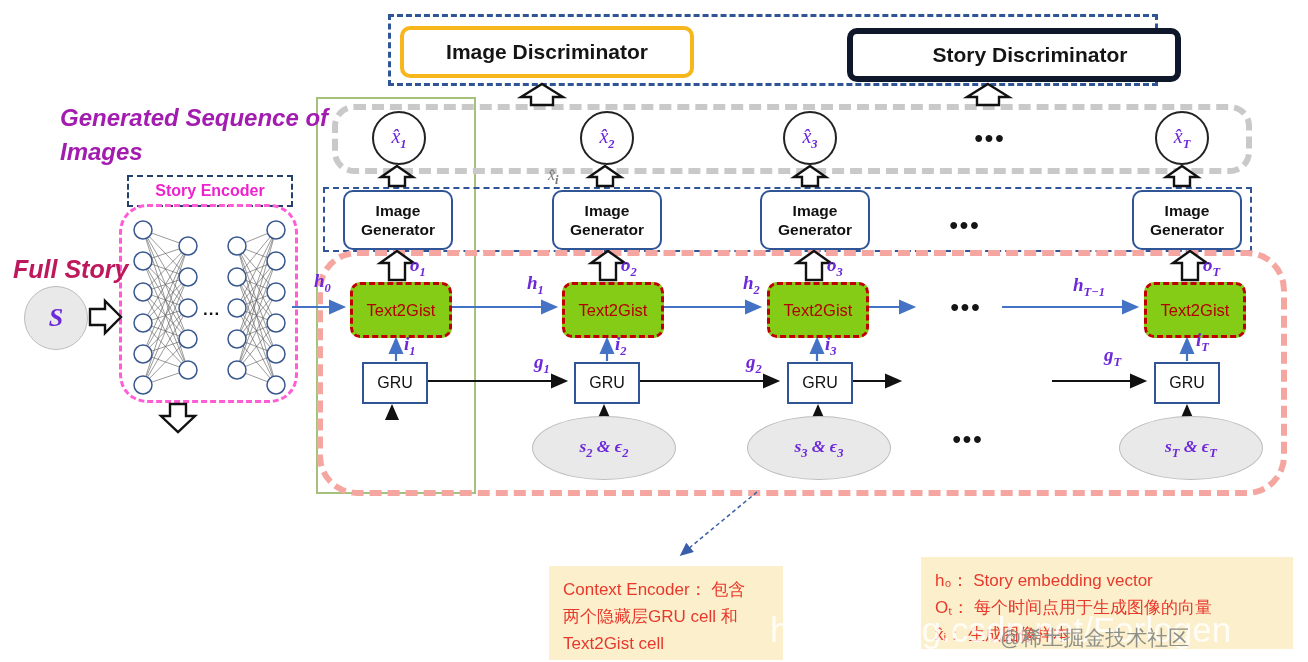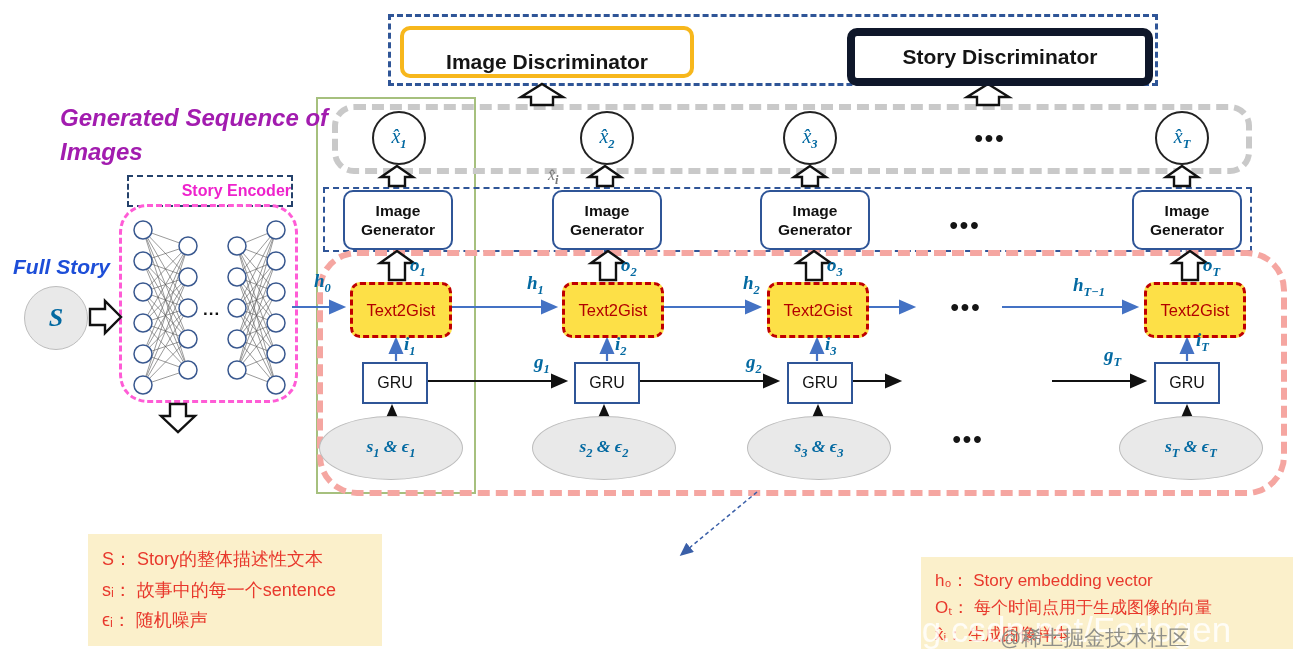--- a/index.html
+++ b/index.html
@@ -12,56 +12,56 @@
   .gen-frame{border:2.5px dashed #2F5597;}
   .pink-frame{border:6px dashed #F5A6A1;border-radius:40px;}
   .green-frame{border:2px solid #A6C07E;}
   .enc-label-frame{border:2.5px dashed #24416B;background:#fff;display:flex;align-items:center;justify-content:center;}
   .enc-label-frame span{color:#EE22CC;font-weight:bold;font-size:16px;}
   .enc-nn-frame{border:3px dashed #FF5CD6;border-radius:28px;}
   
   .disc-box{background:#fff;border-radius:10px;display:flex;align-items:center;justify-content:center;
             font-weight:bold;font-size:21px;color:#151515;}
   .disc-image{border:4px solid #F7B71C;}
-  .disc-story{border:8px solid #0f172a;}
+  .disc-story{border:6px solid #0f172a;padding-left:32px;}
   .circle-node{background:#fff;border:2.2px solid #222;border-radius:50%;display:flex;align-items:center;justify-content:center;}
   .ig-box{background:#fff;border:2.2px solid #2F5597;border-radius:10px;display:flex;flex-direction:column;
           align-items:center;justify-content:center;font-weight:bold;font-size:15.5px;line-height:1.25;color:#111;}
-  .t2g-box{background:#fde047;border:3.5px dashed #C00000;border-radius:10px;display:flex;align-items:center;justify-content:center;
+  .t2g-box{background:#84cc16;border:3.5px dashed #C00000;border-radius:10px;display:flex;align-items:center;justify-content:center;
            color:#B30000;font-size:16.5px;}
   .gru-box{background:#fff;border:2.2px solid #2F5597;border-radius:0;display:flex;align-items:center;justify-content:center;
            font-size:16px;color:#111;}
   .ellipse-node{background:#E9E9E9;border:1.5px solid #BDBDBD;border-radius:50%;display:flex;align-items:center;justify-content:center;}
   
-  .mlabel{font-family:"Liberation Serif",serif;font-style:italic;font-weight:bold;font-size:19px;color:#0369a1;white-space:nowrap;}
+  .mlabel{font-family:"Liberation Serif",serif;font-style:italic;font-weight:bold;font-size:19px;color:#6d28d9;white-space:nowrap;}
   .mlabel sub{font-size:12.5px;font-weight:bold;}
   .circle-node .mlabel{font-size:20px;font-weight:normal;}
   .ellipse-node .mlabel{font-size:17.5px;}
   .faint{color:#777;}
   .dots{font-weight:bold;color:#151515;font-size:24px;letter-spacing:2px;transform:translateX(-50%);white-space:nowrap;}
   .title-txt{font-style:italic;font-weight:bold;font-size:24px;color:#a21caf;}
-  .fullstory-txt{font-style:italic;font-weight:600;font-size:21px;color:#1d4ed8;}
+  .fullstory-txt{font-style:italic;font-weight:600;font-size:25px;color:#be185d;}
   .kl-txt{font-family:"Liberation Serif",serif;font-style:italic;font-size:16px;color:#111;white-space:nowrap;}
   
   .ann{background:#FBF0CB;color:#E8382C;font-size:18px;line-height:1.7;padding:10px 14px;}
   .ann.small{font-size:17px;line-height:1.6;}
   .wm-url{color:rgba(255,255,255,0.82);font-size:35px;white-space:nowrap;}
   .wm-comm{color:#8F8F89;font-size:21px;white-space:nowrap;}
 </style>
 </head>
 <body>
 
 <div id="canvas">
 
   <div class="abs green-frame" style="left:316px;top:97px;width:156px;height:393px;"></div>
   <div class="abs disc-frame" style="left:388px;top:14px;width:764px;height:66px;"></div>
   <div class="abs gray-frame" style="left:332px;top:104px;width:908px;height:58px;"></div>
   <div class="abs gen-frame" style="left:323px;top:187px;width:925px;height:61px;"></div>
   <div class="abs pink-frame" style="left:317px;top:250px;width:958px;height:234px;"></div>
-  <div class="abs enc-label-frame" style="left:127px;top:175px;width:162px;height:28px;justify-content:flex-end;">
+  <div class="abs enc-label-frame" style="left:127px;top:175px;width:162px;height:28px;">
     <span>Story Encoder</span>
   </div>
   <div class="abs enc-nn-frame" style="left:119px;top:204px;width:173px;height:193px;"></div>
 
   <svg class="abs" style="left:0;top:0;" width="1308" height="662" viewBox="0 0 1308 662">
     <defs>
       <marker id="mblue" markerWidth="9" markerHeight="8" refX="7" refY="3.5" orient="auto">
           <path d="M0,0 L8,3.5 L0,7 Z" fill="#4472C4"></path>
         </marker>
       <marker id="mblack" markerWidth="9" markerHeight="8" refX="7" refY="3.5" orient="auto">
@@ -197,21 +197,21 @@
       <polygon points="608,251 625,263 616,263 616,280 600,280 600,263 591,263"></polygon>
       <polygon points="814,251 831,263 822,263 822,280 806,280 806,263 797,263"></polygon>
       <polygon points="1190,251 1207,263 1198,263 1198,280 1182,280 1182,263 1173,263"></polygon>
     </g>
     <polygon fill="#ffffff" stroke="#111" stroke-width="2.4" points="90,309 105,309 105,301 121,317 105,333 105,325 90,325"></polygon>
     <polygon fill="#ffffff" stroke="#111" stroke-width="2.4" points="170,404 186,404 186,416 195,416 178,432 161,416 170,416"></polygon>
 
     <line x1="757" y1="492" x2="682" y2="554" stroke="#3A5FA8" stroke-width="1.5" stroke-dasharray="4 3" marker-end="url(#mnavy)"></line>
   </svg>
 
-  <div class="abs disc-box disc-image" style="left:400px;top:26px;width:286px;height:44px;align-items:flex-end;">
+  <div class="abs disc-box disc-image" style="left:400px;top:26px;width:286px;height:44px;">
     <span>Image Discriminator</span>
   </div>
   <div class="abs disc-box disc-story" style="left:847px;top:28px;width:290px;height:42px;">
     <span>Story Discriminator</span>
   </div>
 
   <div class="abs title-txt" style="left:60px;top:104px;">Generated Sequence of</div>
   <div class="abs title-txt" style="left:60px;top:138px;">Images</div>
   <div class="abs fullstory-txt" style="left:13px;top:255px;">Full Story</div>
   <div class="abs ellipse-node" style="left:24px;top:286px;width:62px;height:62px;">
@@ -293,38 +293,35 @@
   <div class="abs gru-box" style="left:574px;top:362px;width:62px;height:38px;">
       <span>GRU</span>
     </div>
   <div class="abs gru-box" style="left:787px;top:362px;width:62px;height:38px;">
       <span>GRU</span>
     </div>
   <div class="abs gru-box" style="left:1154px;top:362px;width:62px;height:38px;">
       <span>GRU</span>
     </div>
 
-  <div class="abs ellipse-node" style="left:319px;top:416px;width:142px;height:62px;">
-    <span class="mlabel"><span>s</span><sub>1</sub>&nbsp;<span>&amp;</span>&nbsp;<span>ϵ</span><sub>1</sub></span>
-  </div>
   <div class="abs ellipse-node" style="left:532px;top:416px;width:142px;height:62px;">
     <span class="mlabel"><span>s</span><sub>2</sub>&nbsp;<span>&amp;</span>&nbsp;<span>ϵ</span><sub>2</sub></span>
   </div>
   <div class="abs ellipse-node" style="left:747px;top:416px;width:142px;height:62px;">
     <span class="mlabel"><span>s</span><sub>3</sub>&nbsp;<span>&amp;</span>&nbsp;<span>ϵ</span><sub>3</sub></span>
   </div>
   <div class="abs ellipse-node" style="left:1119px;top:416px;width:142px;height:62px;">
     <span class="mlabel"><span>s</span><sub>T</sub>&nbsp;<span>&amp;</span>&nbsp;<span>ϵ</span><sub>T</sub></span>
   </div>
   <div class="abs dots" style="left:968px;top:425px;">•••</div>
 
-  <div class="abs ann" style="left:88px;top:534px;width:266px;height:92px;">
-    <div>S： Story的整体描述性文本</div>
-    <div>sᵢ： 故事中的每一个sentence</div>
-    <div>ϵᵢ： 随机噪声</div>
+  <div class="abs ann small" style="left:549px;top:566px;width:206px;height:74px;">
+    <div>Context Encoder： 包含</div>
+    <div>两个隐藏层GRU cell 和</div>
+    <div>Text2Gist cell</div>
   </div>
   <div class="abs ann small" style="left:921px;top:557px;width:344px;height:72px;">
     <div>h₀： Story embedding vector</div>
     <div>Oₜ： 每个时间点用于生成图像的向量</div>
     <div>x̂ᵢ： 生成图像样本</div>
   </div>
 
   <div class="abs wm-url" style="left:770px;top:610px;">https://blog.csdn.net/Forlogen</div>
   <div class="abs wm-comm" style="left:1000px;top:624px;">@稀土掘金技术社区</div>
 

